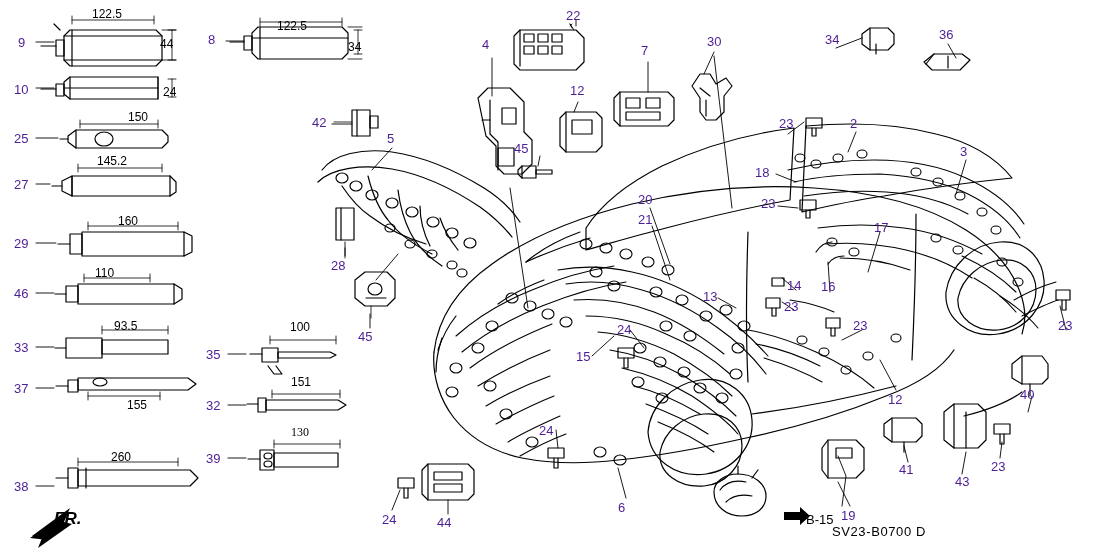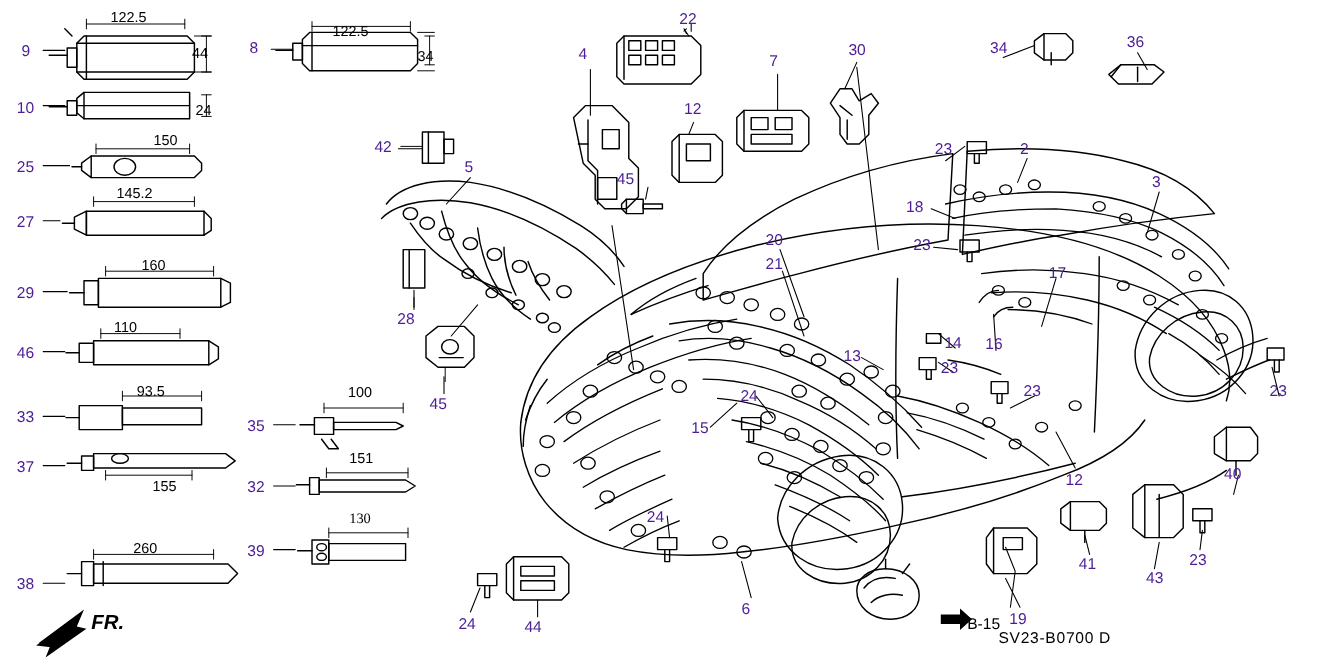--- a/index.html
+++ b/index.html
@@ -637,17 +637,17 @@
   <div class="dim" style="left:97px;  top:155px;">145.2</div>
   <div class="dim" style="left:118px; top:215px;">160</div>
   <div class="dim" style="left:95px;  top:267px;">110</div>
   <div class="dim" style="left:114px; top:320px;">93.5</div>
   <div class="dim" style="left:127px; top:399px;">155</div>
   <div class="dim" style="left:111px; top:451px;">260</div>
   <div class="dim" style="left:290px; top:321px;">100</div>
   <div class="dim" style="left:291px; top:376px;">151</div>
   <div class="dim" style="left:291px; top:426px;font-family:Liberation Serif, serif;">130</div>
 
-  <div class="frtext" style="left:76px; top:509px;">FR.</div>
+  <div class="frtext" style="left:54px; top:509px;">FR.</div>
   <div class="b15" style="left:806px; top:512px;">B-15</div>
   <div class="code" style="left:832px; top:524px;">SV23-B0700 D</div>
 
 </div>
 
 </body></html>

